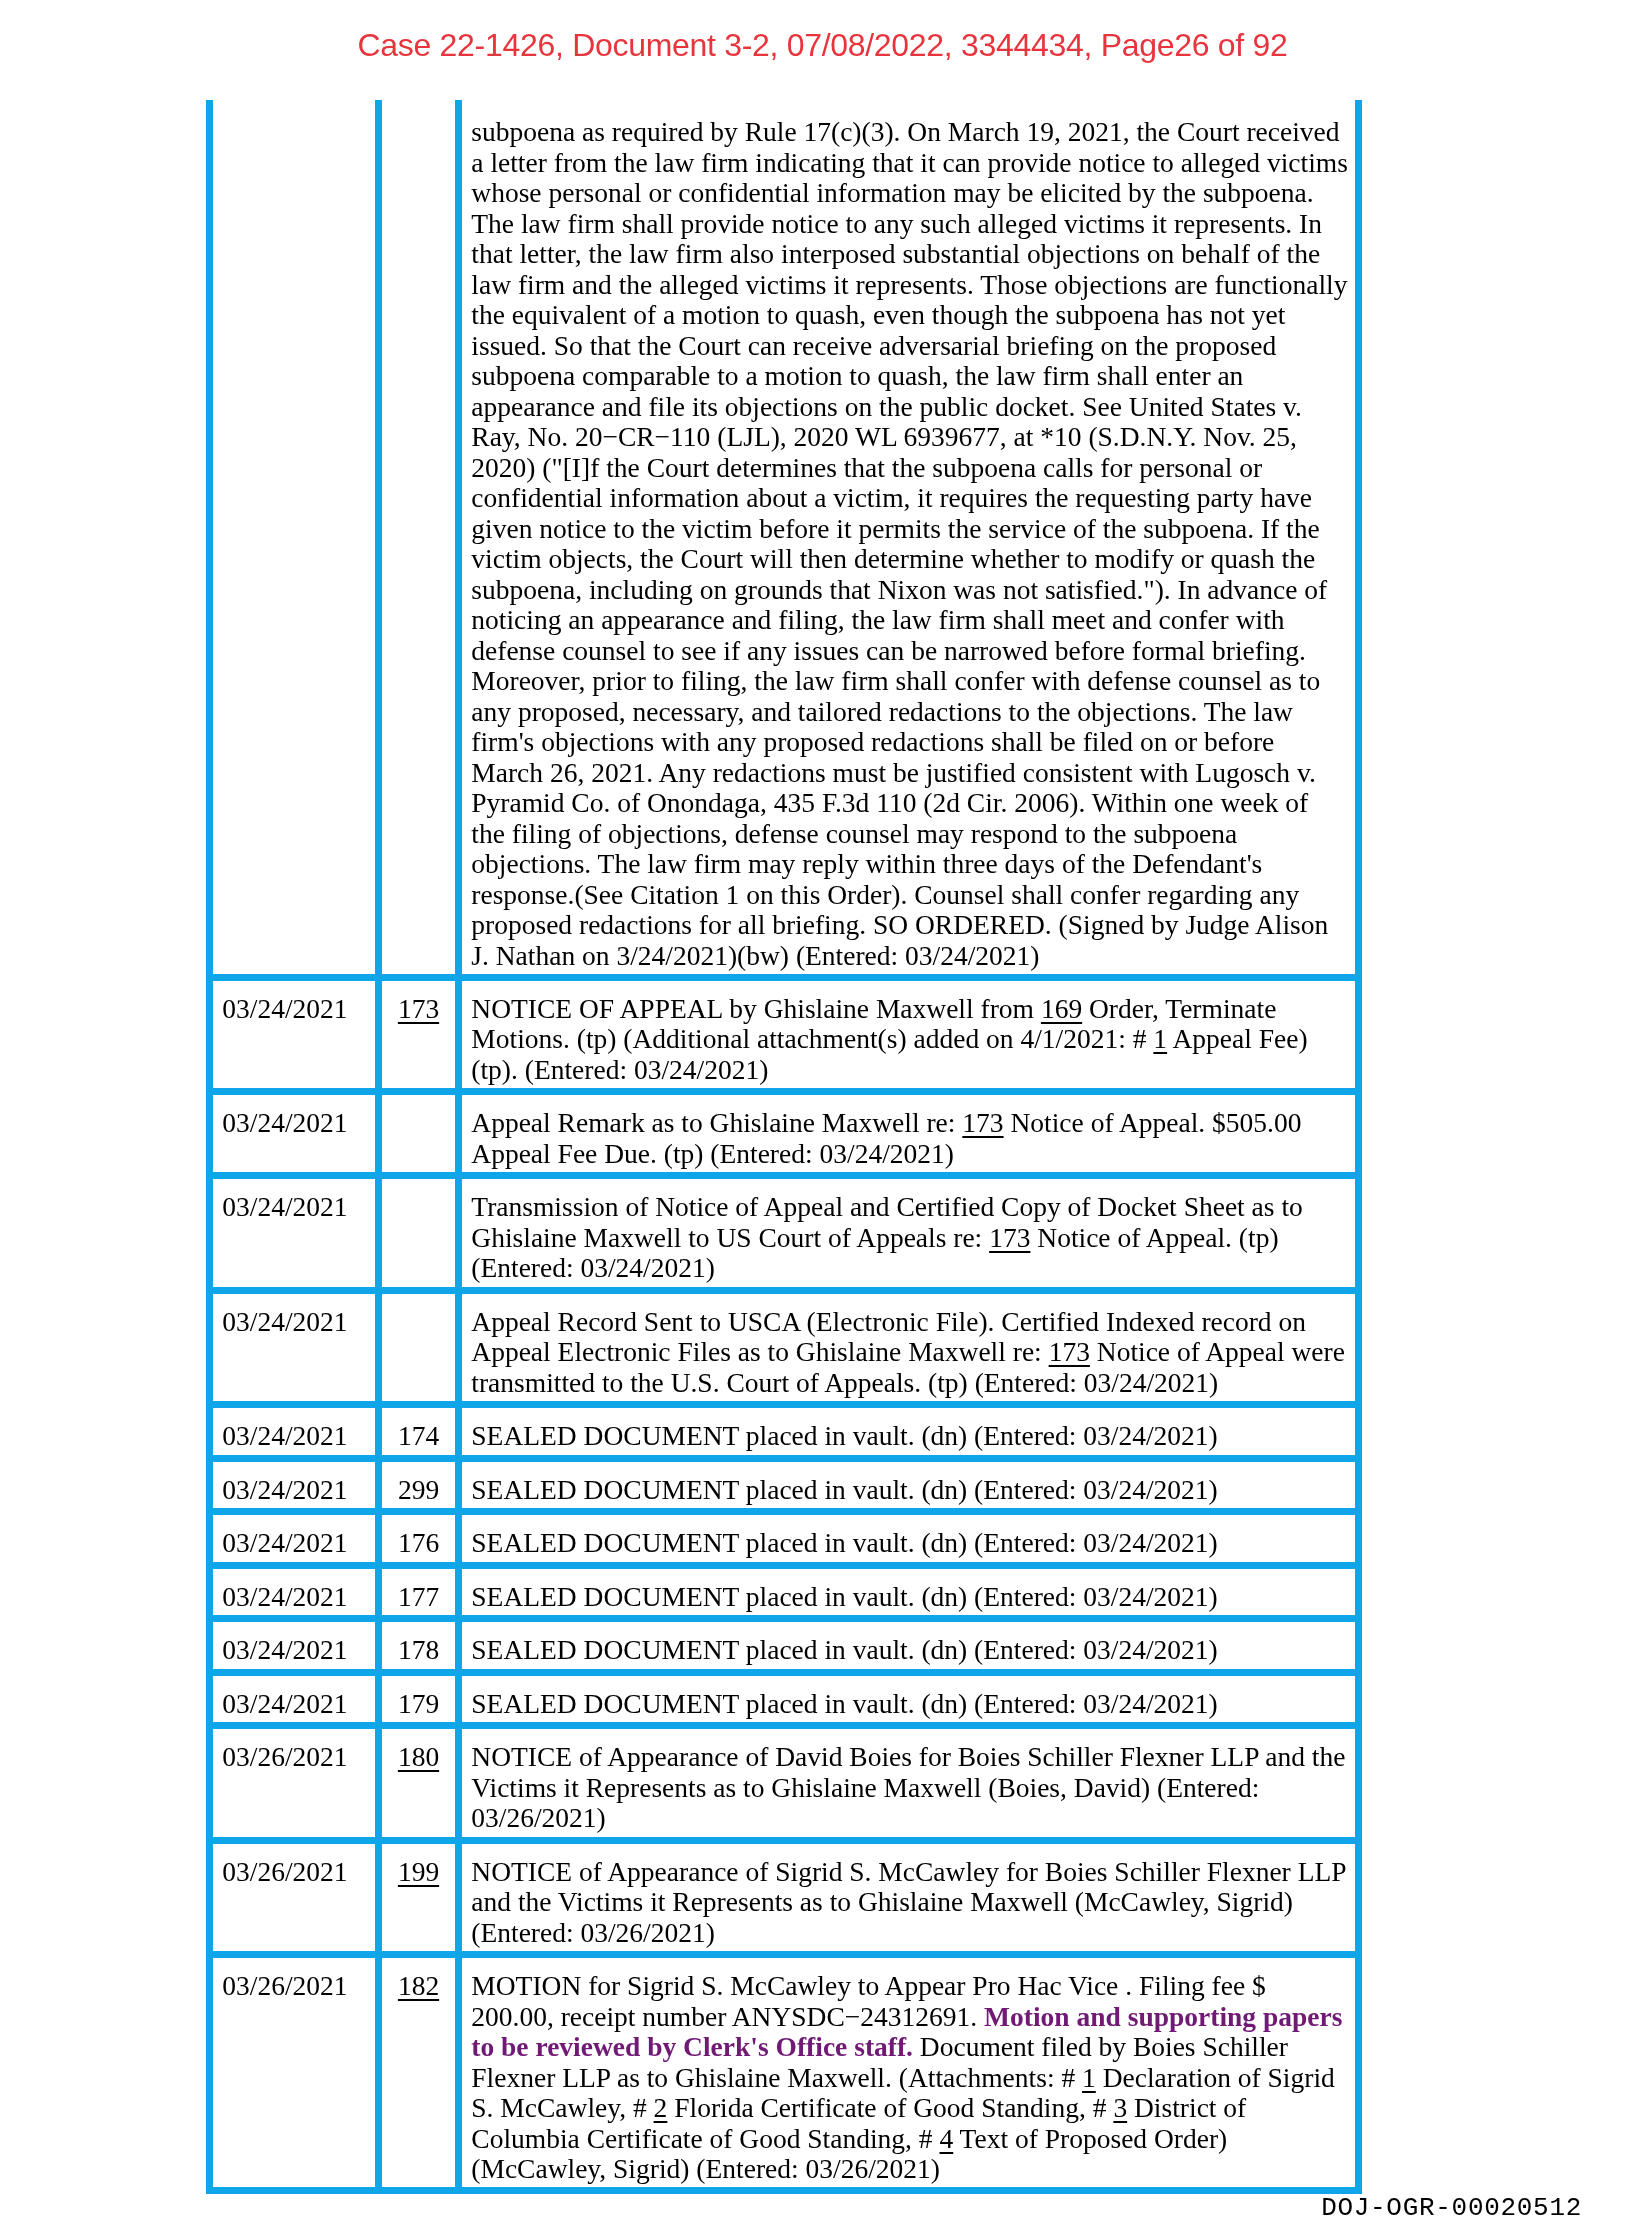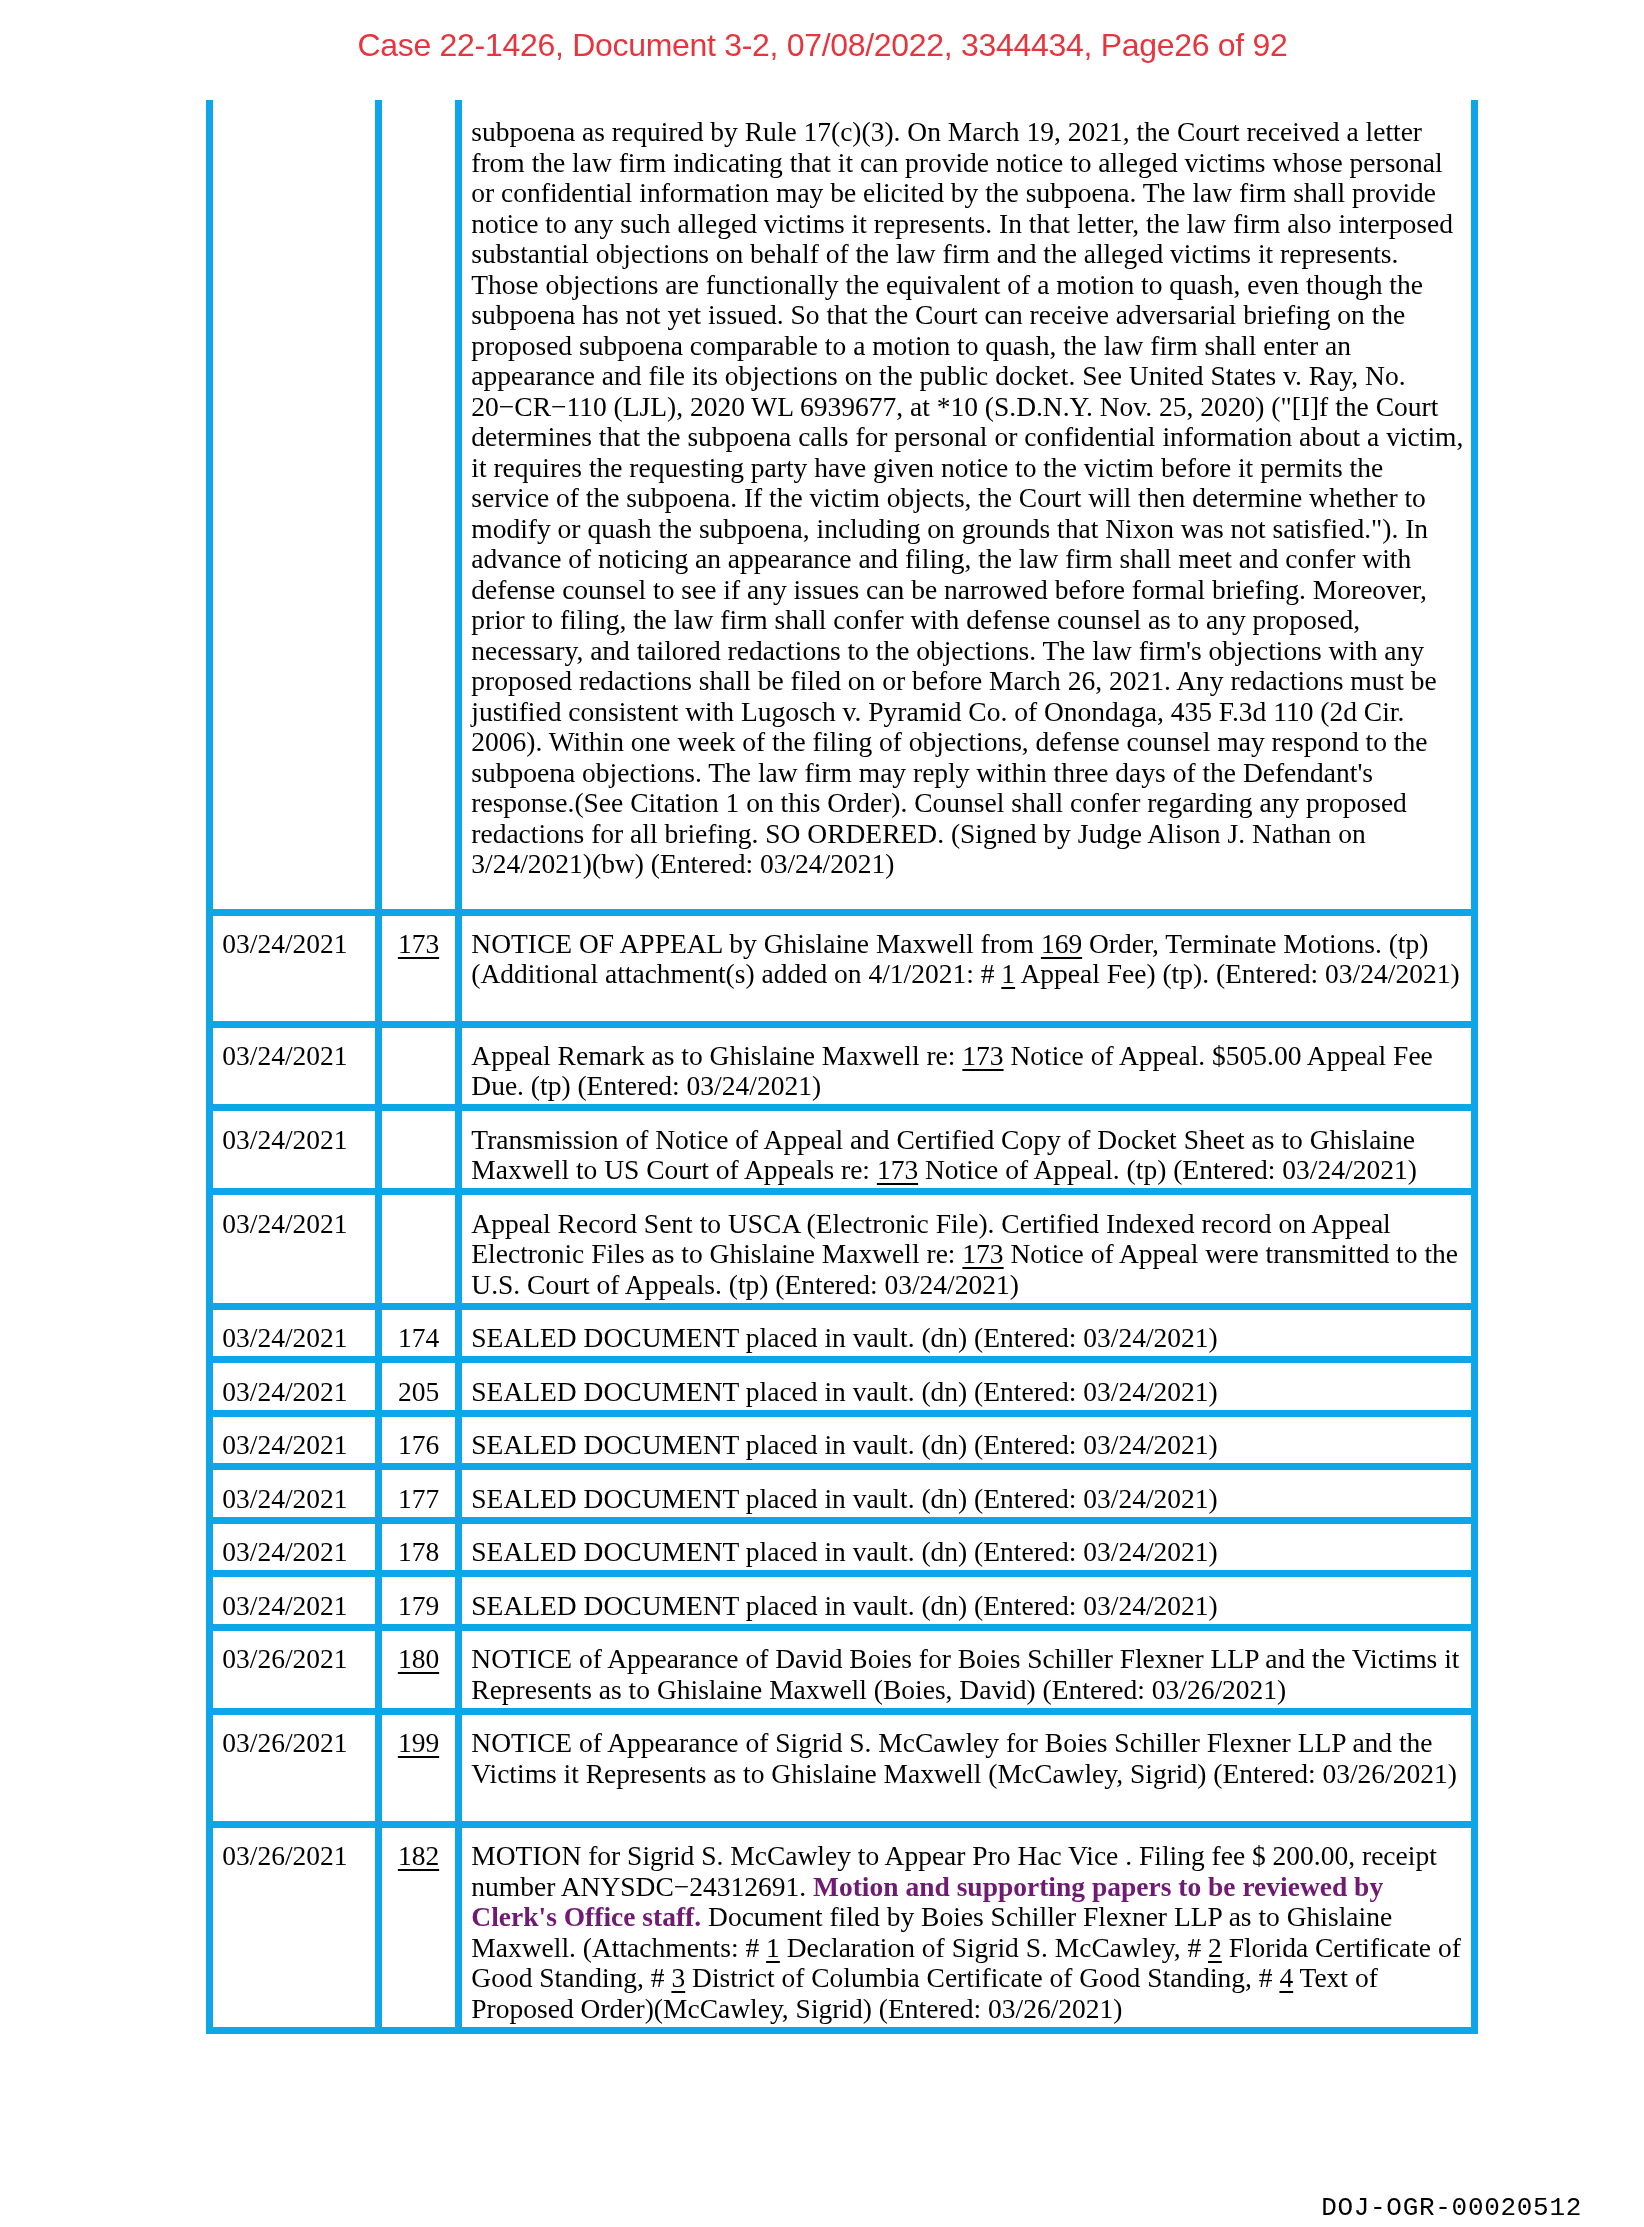--- a/index.html
+++ b/index.html
@@ -3,21 +3,21 @@
 <meta charset="utf-8">
 <style>
   html, body { margin: 0; padding: 0; background: #ffffff; }
   body { width: 1645px; height: 2227px; position: relative; overflow: hidden; }
   .header {
     position: absolute; left: 0; top: 26.5px; width: 1645px; text-align: center;
     font-family: "Liberation Sans", sans-serif; font-size: 32px; color: #e8353d;
     letter-spacing: -0.3px;
   }
   .docket {
-    position: absolute; left: 206px; top: 100px; width: 1272px;
+    position: absolute; left: 206px; top: 100px; width: 1156px;
     border-collapse: collapse; table-layout: fixed;
     font-family: "Liberation Serif", serif; font-size: 27.5px; line-height: 30.5px; color: #000;
   }
   .docket td {
     border: 7px solid #0ea5e9; vertical-align: top; padding: 0;
   }
   .docket tr.first td { border-top: none; }
   .docket td.c-date { width: 169px; padding: 13.3px 0 0 9.3px; box-sizing: border-box; }
   .docket td.c-num { width: 80px; text-align: center; padding-top: 13.3px; box-sizing: border-box; border-left-width: 1.3px; }
   .docket td.c-text { padding: 13.3px 6.6px 2.7px 9.3px; box-sizing: border-box; }
@@ -67,21 +67,21 @@
         <td class="c-num"></td>
         <td class="c-text"><span>Appeal Record Sent to USCA (Electronic File). Certified Indexed record on Appeal Electronic Files as to Ghislaine Maxwell re: </span><span class="inline-link">173</span><span> Notice of Appeal were transmitted to the U.S. Court of Appeals. (tp) (Entered: 03/24/2021)</span></td>
       </tr>
       <tr style="height: 51px;">
         <td class="c-date">03/24/2021</td>
         <td class="c-num"><span>174</span></td>
         <td class="c-text"><span>SEALED DOCUMENT placed in vault. (dn) (Entered: 03/24/2021)</span></td>
       </tr>
       <tr style="height: 52px;">
         <td class="c-date">03/24/2021</td>
-        <td class="c-num"><span>205</span></td>
+        <td class="c-num"><span>299</span></td>
         <td class="c-text"><span>SEALED DOCUMENT placed in vault. (dn) (Entered: 03/24/2021)</span></td>
       </tr>
       <tr style="height: 52px;">
         <td class="c-date">03/24/2021</td>
         <td class="c-num"><span>176</span></td>
         <td class="c-text"><span>SEALED DOCUMENT placed in vault. (dn) (Entered: 03/24/2021)</span></td>
       </tr>
       <tr style="height: 52px;">
         <td class="c-date">03/24/2021</td>
         <td class="c-num"><span>177</span></td>

